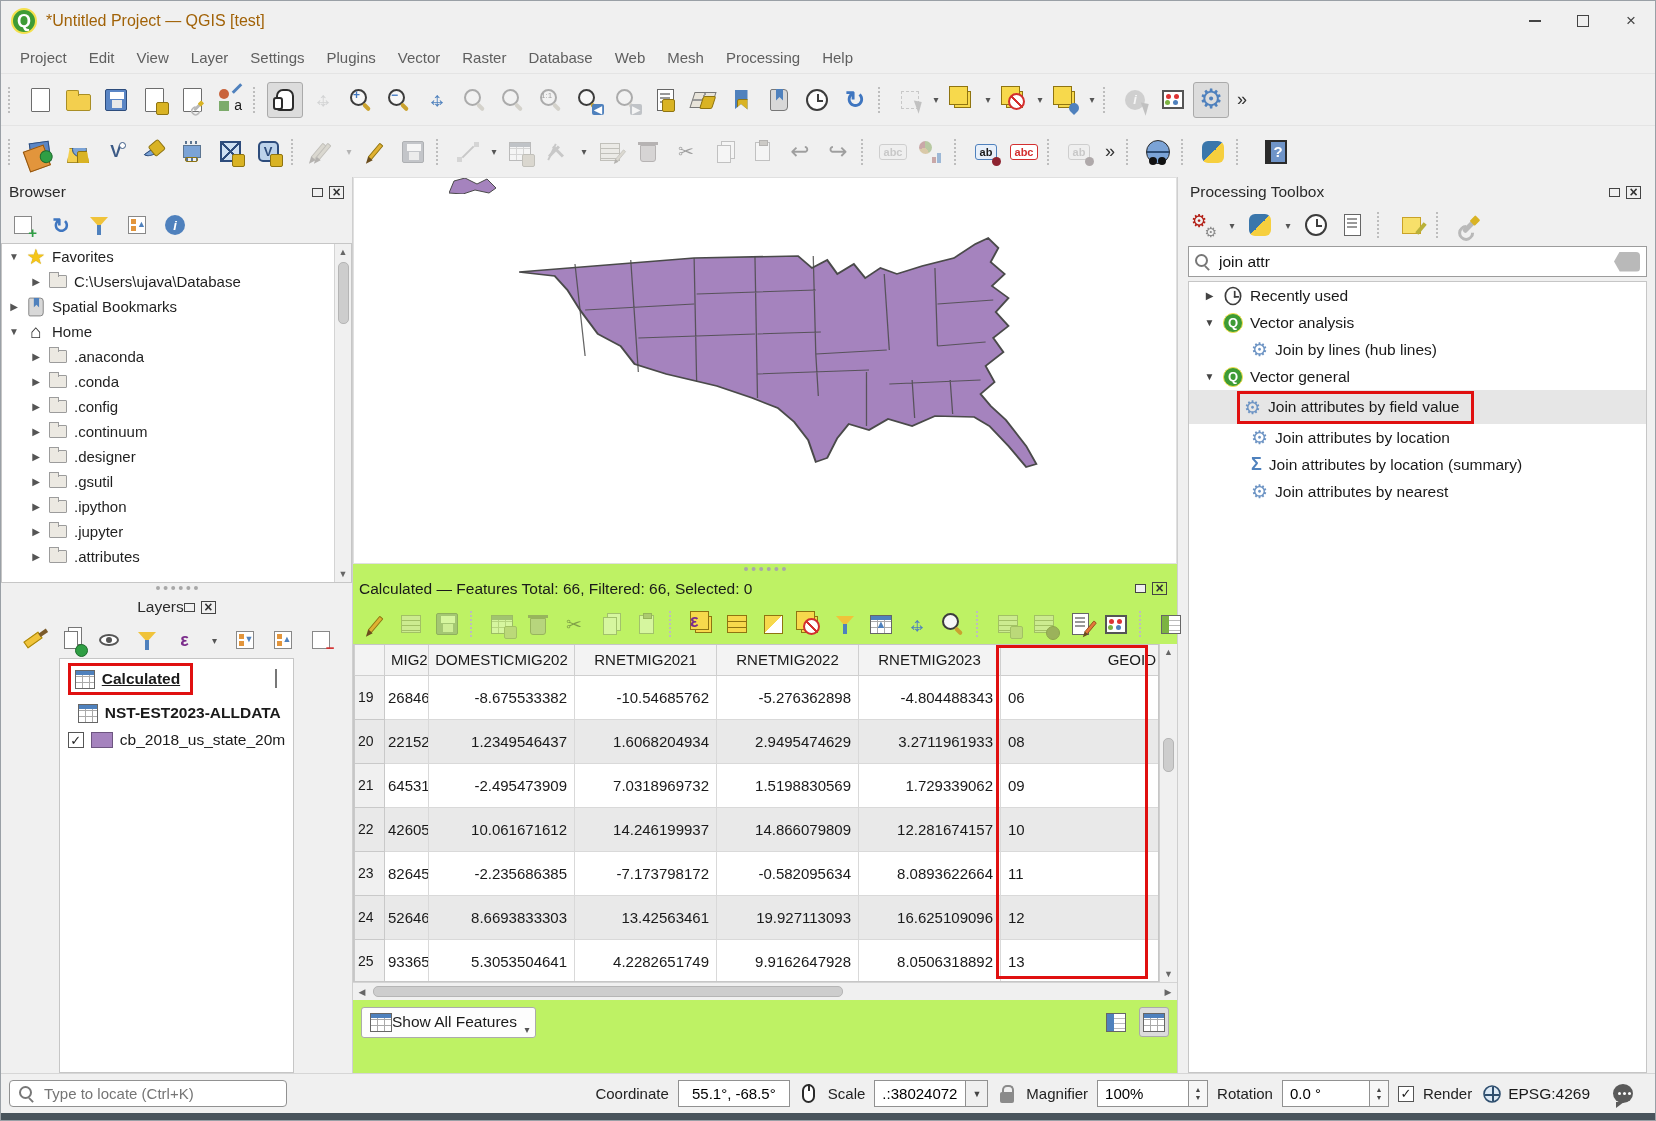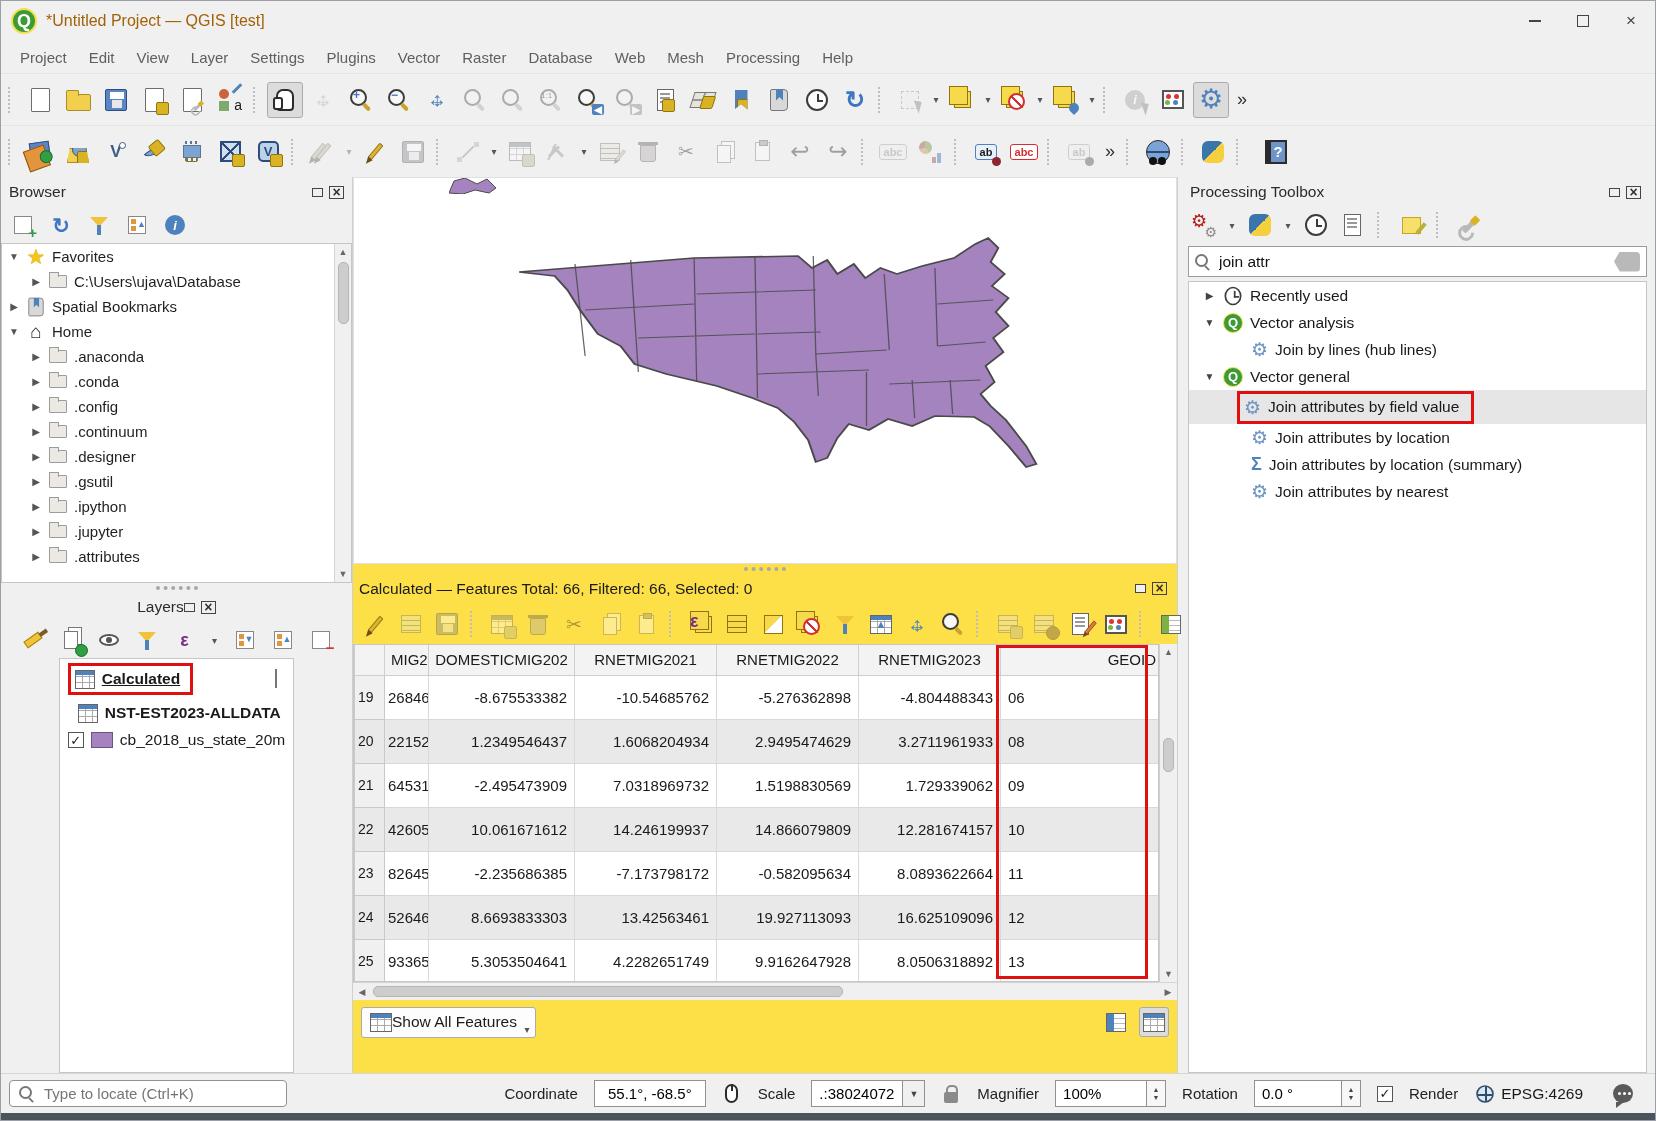--- a/index.html
+++ b/index.html
@@ -163,21 +163,21 @@
   .splitdots span{width:42px;border-top:4px dotted #a8a8a8;display:block;}
   
   .layeritem{display:flex;align-items:center;gap:7px;padding:4px 8px;font-size:15.5px;position:relative;}
   .lname{white-space:nowrap;}
   .bold{font-weight:bold;}
   .redwrap{display:inline-flex;align-items:center;gap:7px;border:3px solid #e01010;padding:3px 10px 3px 4px;}
   .underline{text-decoration:underline;}
   .cbox{width:16px;height:16px;border:1.5px solid #555;background:#fff;display:flex;align-items:center;justify-content:center;font-size:13px;flex:none;}
   .swatch{width:22px;height:16px;background:#a583be;border:1px solid #6d5580;flex:none;}
   
-  .centercol{flex:1;display:flex;flex-direction:column;min-width:0;background:#fde047;}
+  .centercol{flex:1;display:flex;flex-direction:column;min-width:0;background:#bef264;}
   .mapcanvas{height:387px;background:#fff;position:relative;flex:none;border:1px solid #e0e0e0;overflow:hidden;}
   .attrpanel{display:flex;flex-direction:column;flex:1;min-height:0;}
   .attrtitle{height:31px;display:flex;align-items:center;padding:0 6px;font-size:15.5px;flex:none;}
   .attrtools{height:40px;display:flex;align-items:center;gap:4px;padding:0 6px;flex:none;}
   .attrtools .tbtn{width:32px;height:32px;}
   .tablewrap{position:relative;flex:none;height:338px;background:#fff;border:1px solid #c6c6c6;margin:0;overflow:hidden;}
   table.attr{border-collapse:collapse;table-layout:fixed;width:808px;}
   table.attr th{height:30px;background:#f3f3f3;border:1px solid #cfcfcf;border-top:none;font-weight:normal;font-size:15px;padding:0 6px;white-space:nowrap;overflow:hidden;}
   table.attr td{height:44px;border:1px solid #d9d9d9;font-size:15px;padding:0 7px;white-space:nowrap;overflow:hidden;text-align:right;background:#fff;}
   table.attr tr.alt td{background:#e9e9e9;}
@@ -201,21 +201,21 @@
   .clearbtn{width:26px;height:20px;background:#b9b9b9;border-radius:4px;color:#fff;font-weight:bold;display:flex;align-items:center;justify-content:center;font-size:13px;clip-path:polygon(22% 0,100% 0,100% 100%,22% 100%,0 50%);}
   .toolboxtree{background:#fff;border:1px solid #c6c6c6;margin-right:8px;flex:1;overflow:hidden;}
   .talg{height:27px;display:flex;align-items:center;gap:7px;padding-left:14px;font-size:15.5px;white-space:nowrap;}
   .talg .exp{width:13px;font-size:10px;color:#444;text-align:center;flex:none;}
   .talg.child{padding-left:62px;}
   .talg.hl{background:#e6e6e6;height:34px;}
   .redalg{display:inline-flex;align-items:center;gap:7px;border:3px solid #e01010;padding:2px 12px 2px 4px;background:#e6e6e6;}
   .algear{color:#6d94c4;font-size:19px;}
   .i-sigma{color:#4f81bd;font-weight:bold;font-size:18px;}
   
-  .statusbar{height:40px;display:flex;align-items:center;gap:16px;padding:0 8px;flex:none;border-top:1px solid #d6d6d6;background:#f0f0f0;font-size:15px;justify-content:center;}
+  .statusbar{height:40px;display:flex;align-items:center;gap:9px;padding:0 8px;flex:none;border-top:1px solid #d6d6d6;background:#f0f0f0;font-size:15px;justify-content:center;}
   .locate{width:278px;height:27px;border:1px solid #919191;border-radius:4px;background:#fff;display:flex;align-items:center;gap:7px;padding:0 9px;}
   .locate input{border:none;outline:none;flex:1;font-size:15px;font-family:inherit;color:#555;background:transparent;}
   .minimag{position:relative;width:16px;height:16px;flex:none;}
   .minimag::before{content:"";position:absolute;top:0;left:0;width:9px;height:9px;border:2px solid #777;border-radius:50%;}
   .minimag::after{content:"";position:absolute;bottom:1px;right:1px;width:6px;height:2px;background:#777;transform:rotate(45deg);}
   .sblabel{color:#222;}
   .sbinput{height:27px;border:1px solid #919191;background:#fff;display:flex;align-items:center;padding:0 7px;font-size:15px;}
   .spin{display:flex;flex-direction:column;justify-content:center;border:1px solid #919191;border-left:none;height:27px;width:19px;background:#f7f7f7;font-size:7px;color:#444;align-items:center;line-height:1.1;}
   .ddbtn{height:27px;width:22px;border:1px solid #919191;border-left:none;background:#f0f0f0;display:flex;align-items:center;justify-content:center;font-size:9px;color:#444;}
   .epsg{display:flex;align-items:center;gap:5px;font-size:15.5px;}

